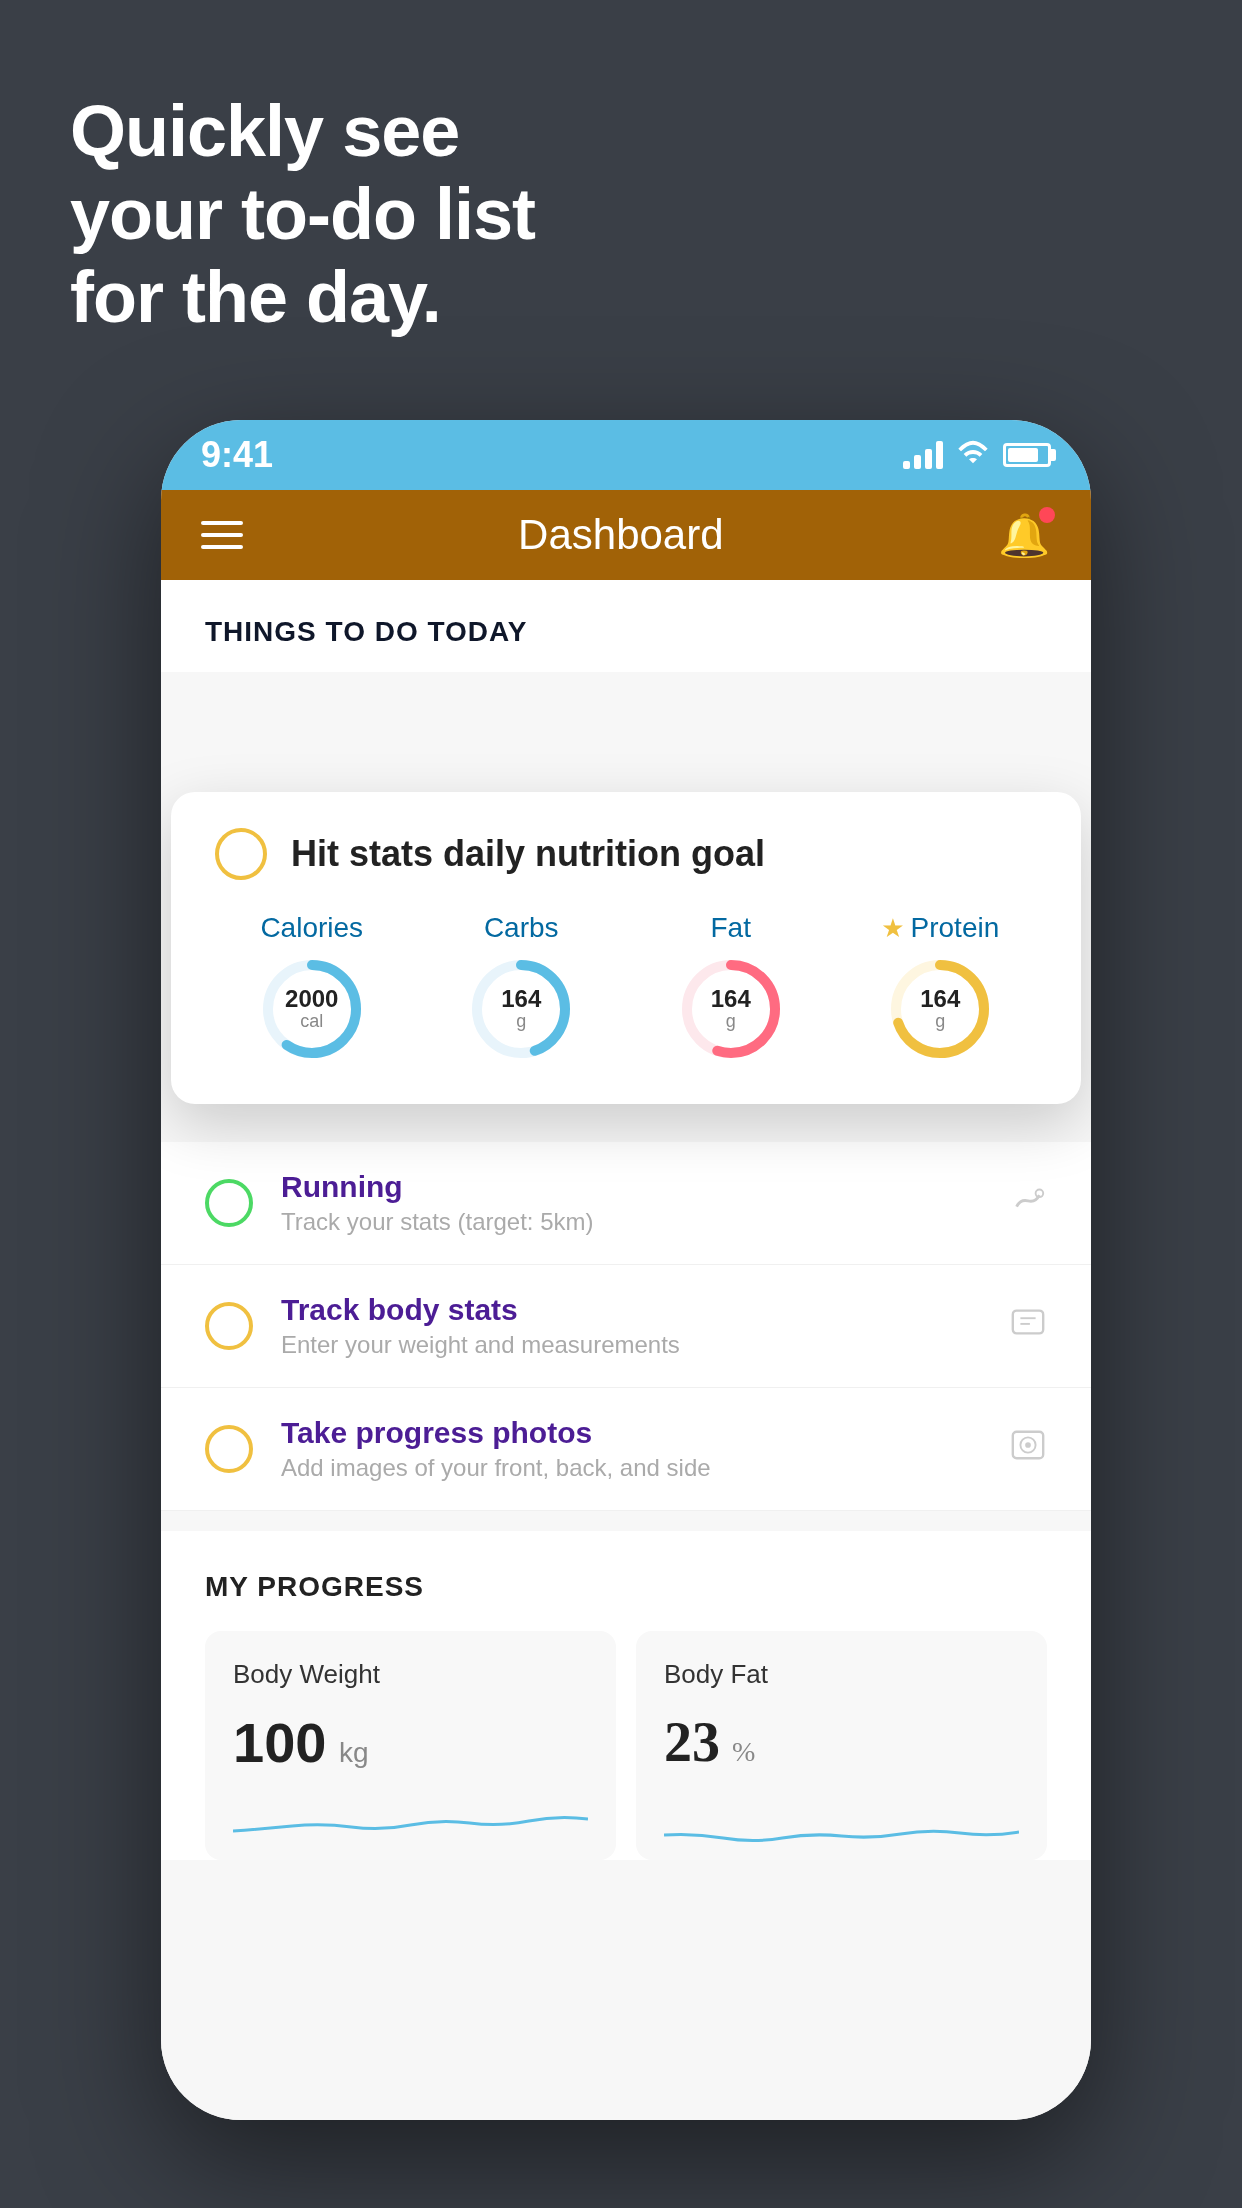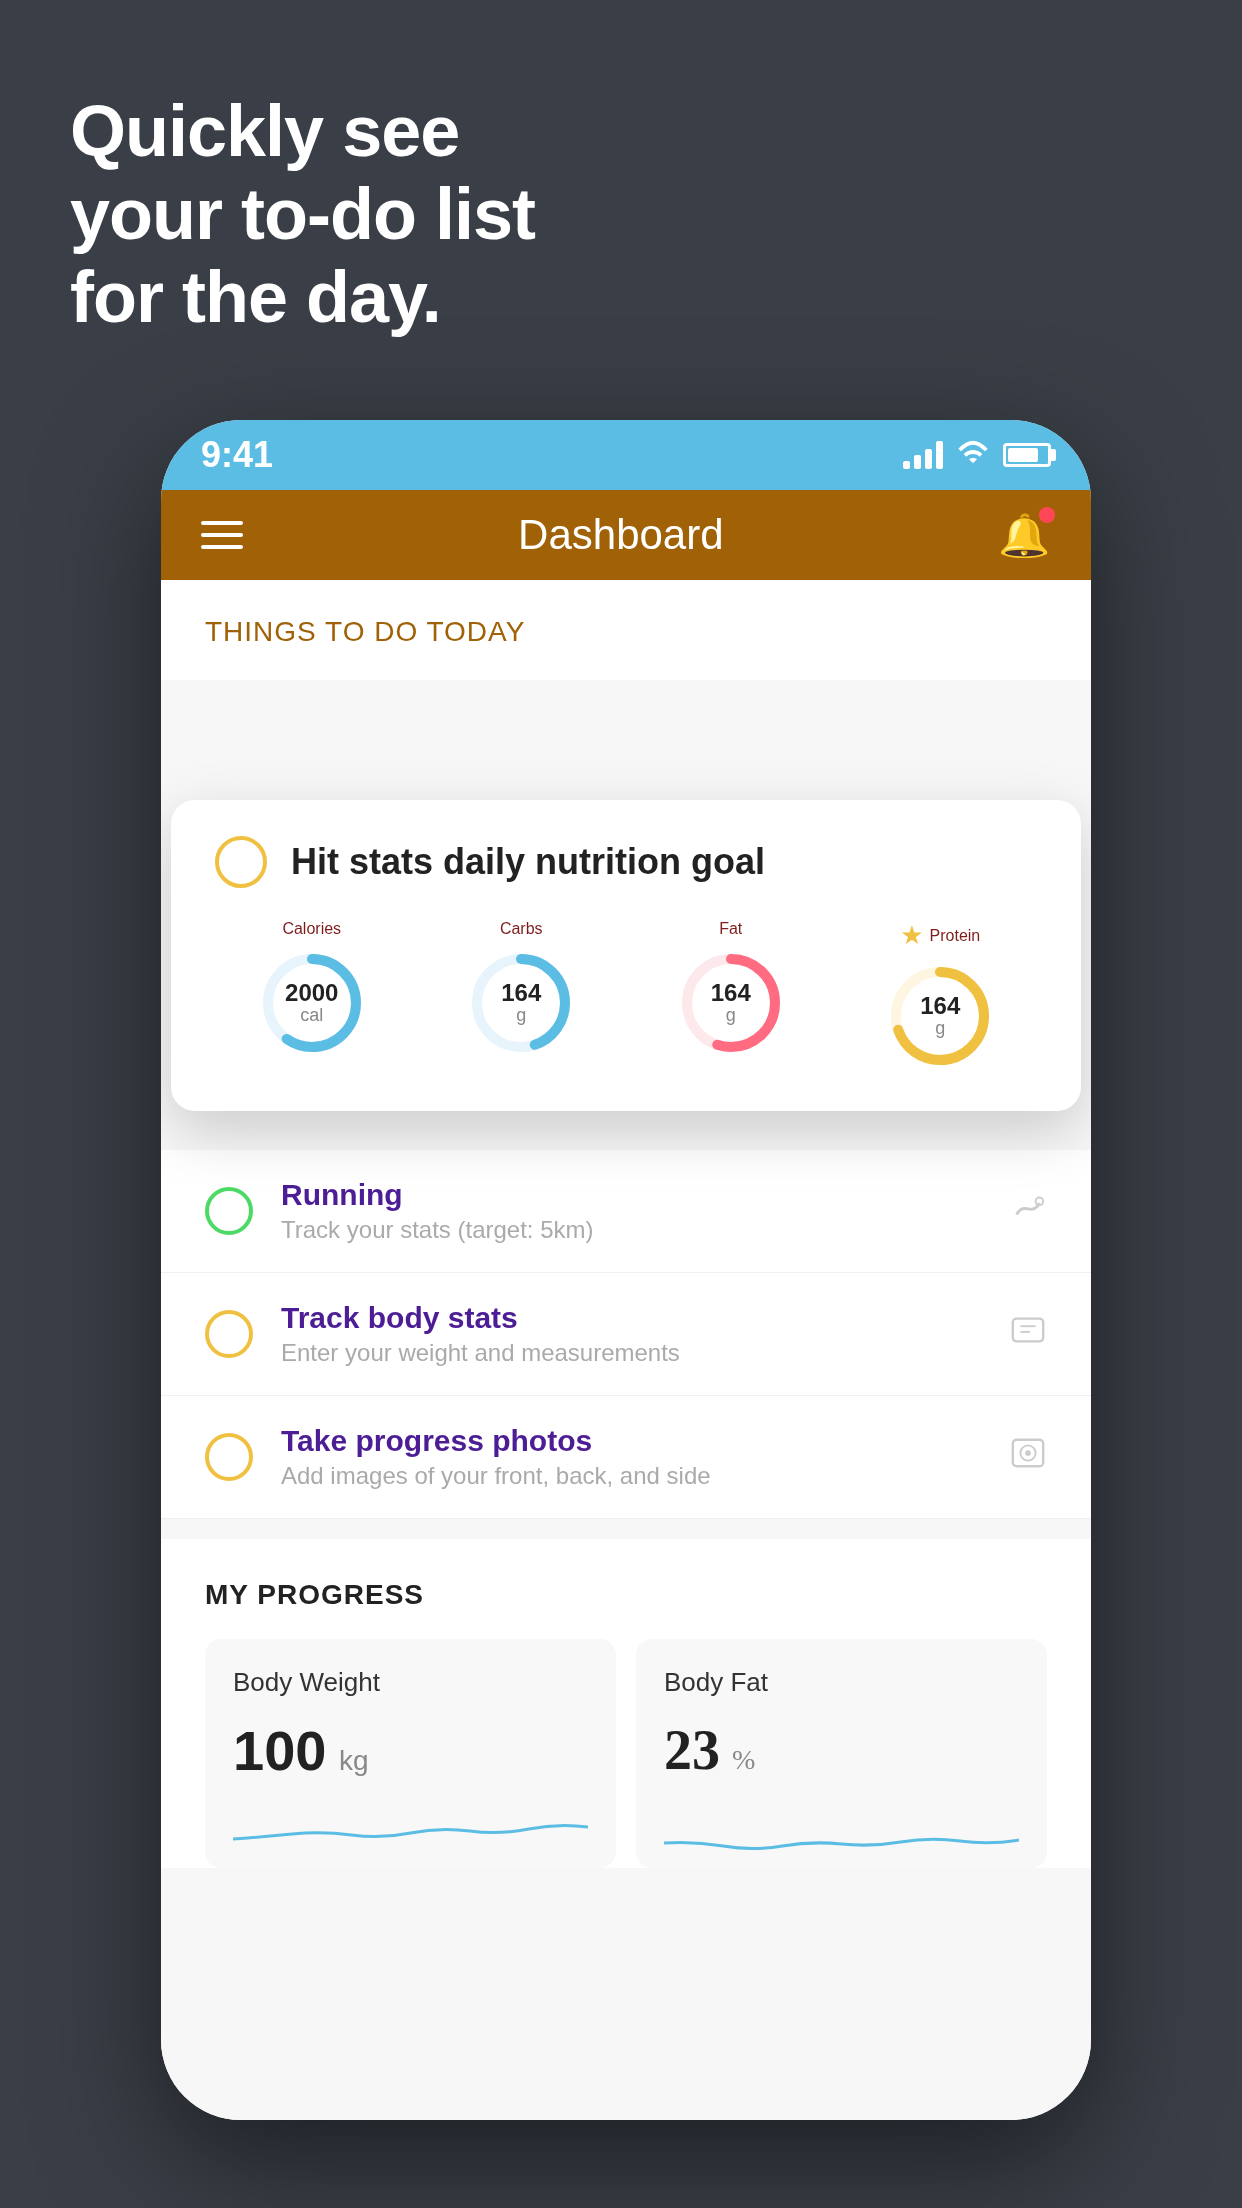--- a/index.html
+++ b/index.html
@@ -167,24 +167,24 @@
     }
 
     
     .things-section {
       background: white;
       padding: 36px 44px 24px;
     }
 
     .section-title {
       font-size: 28px;
-      font-weight: 400;
-      color: #a16207;
+      font-weight: 700;
+      color: #0f172a;
       letter-spacing: 1px;
-      margin-bottom: 8px;
+      margin-bottom: 0;
     }
 
     
     .floating-card {
       position: absolute;
       top: 120px;
       left: -20px;
       right: -20px;
       background: white;
       border-radius: 24px;
@@ -221,22 +221,22 @@
     }
 
     .nutrition-item {
       display: flex;
       flex-direction: column;
       align-items: center;
       gap: 10px;
     }
 
     .nutrition-label {
-      font-size: 16px;
-      color: #7f1d1d;
+      font-size: 28px;
+      color: #0369a1;
     }
 
     .nutrition-ring {
       position: relative;
       width: 110px;
       height: 110px;
     }
 
     .nutrition-ring svg {
       transform: rotate(-90deg);

